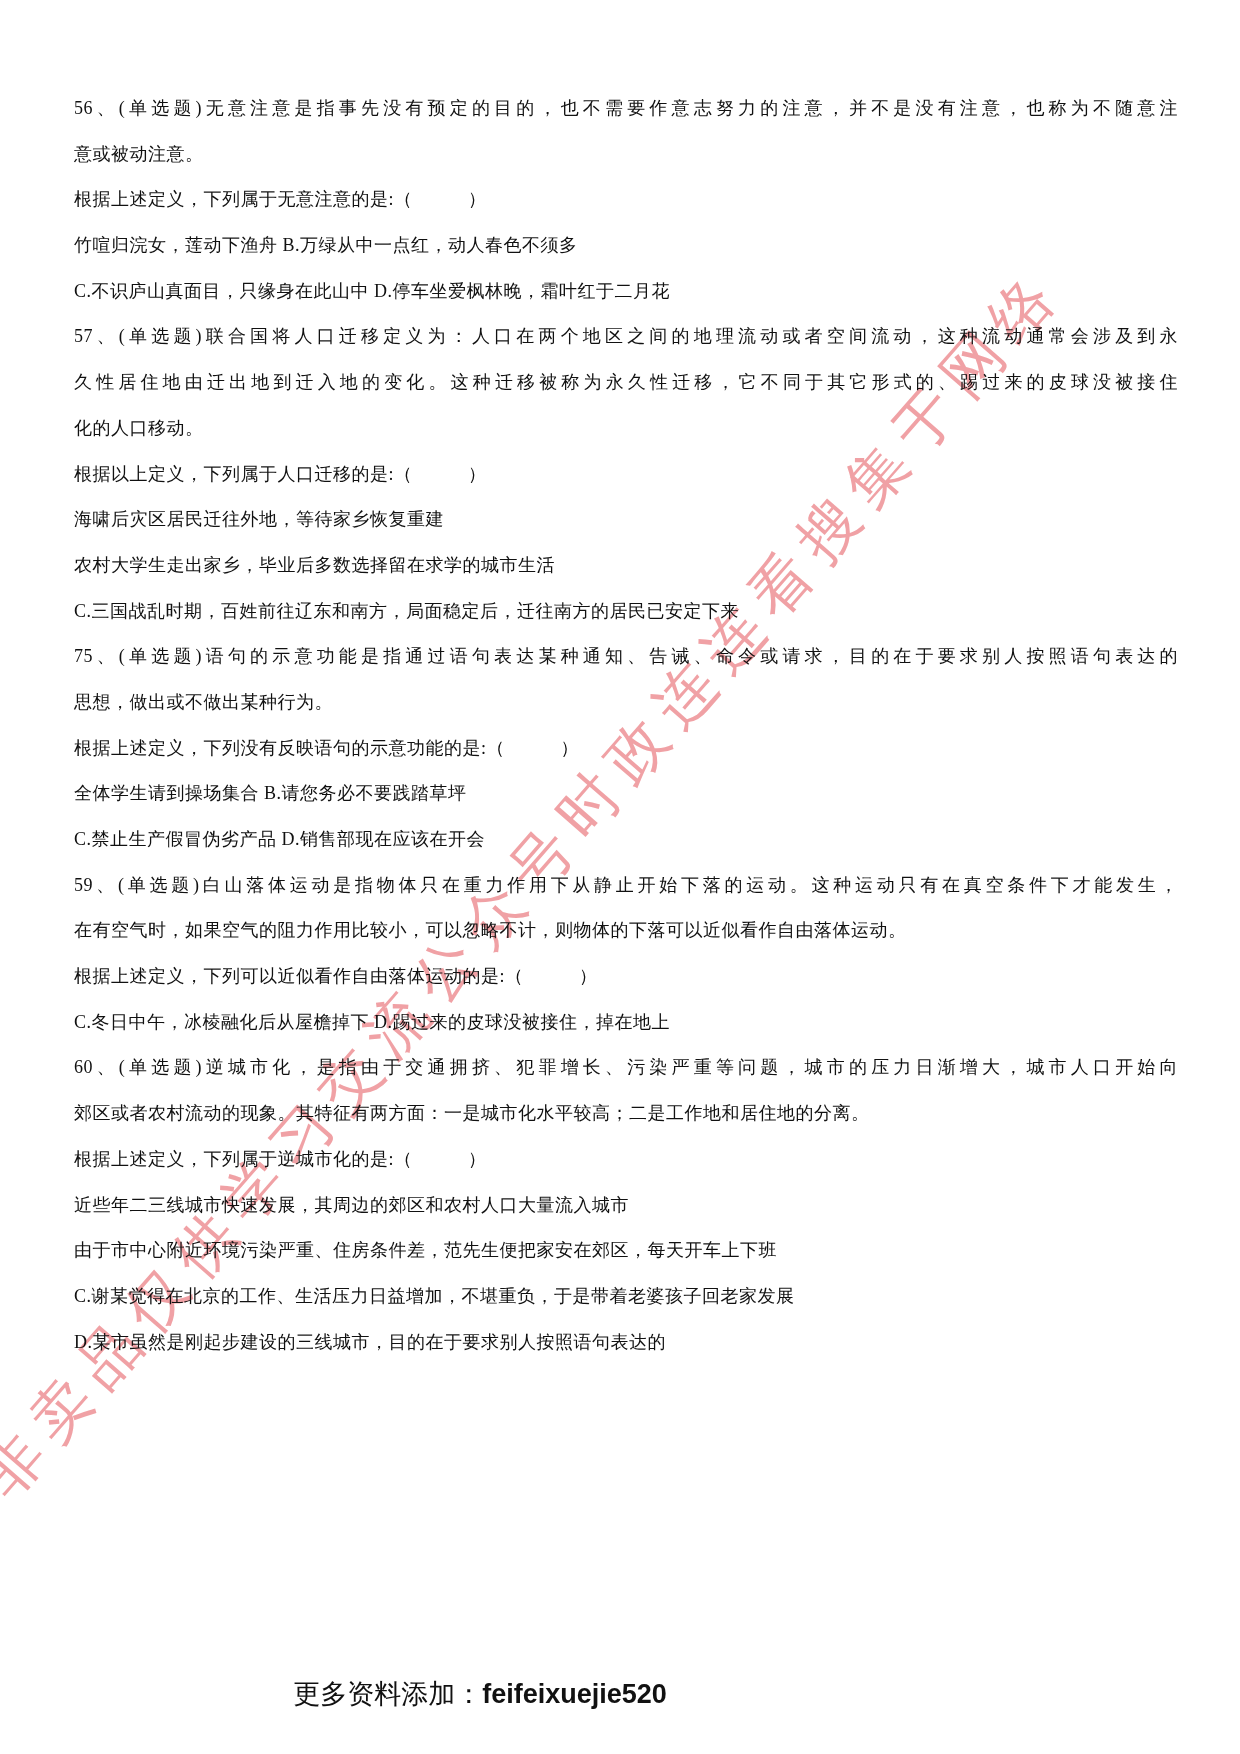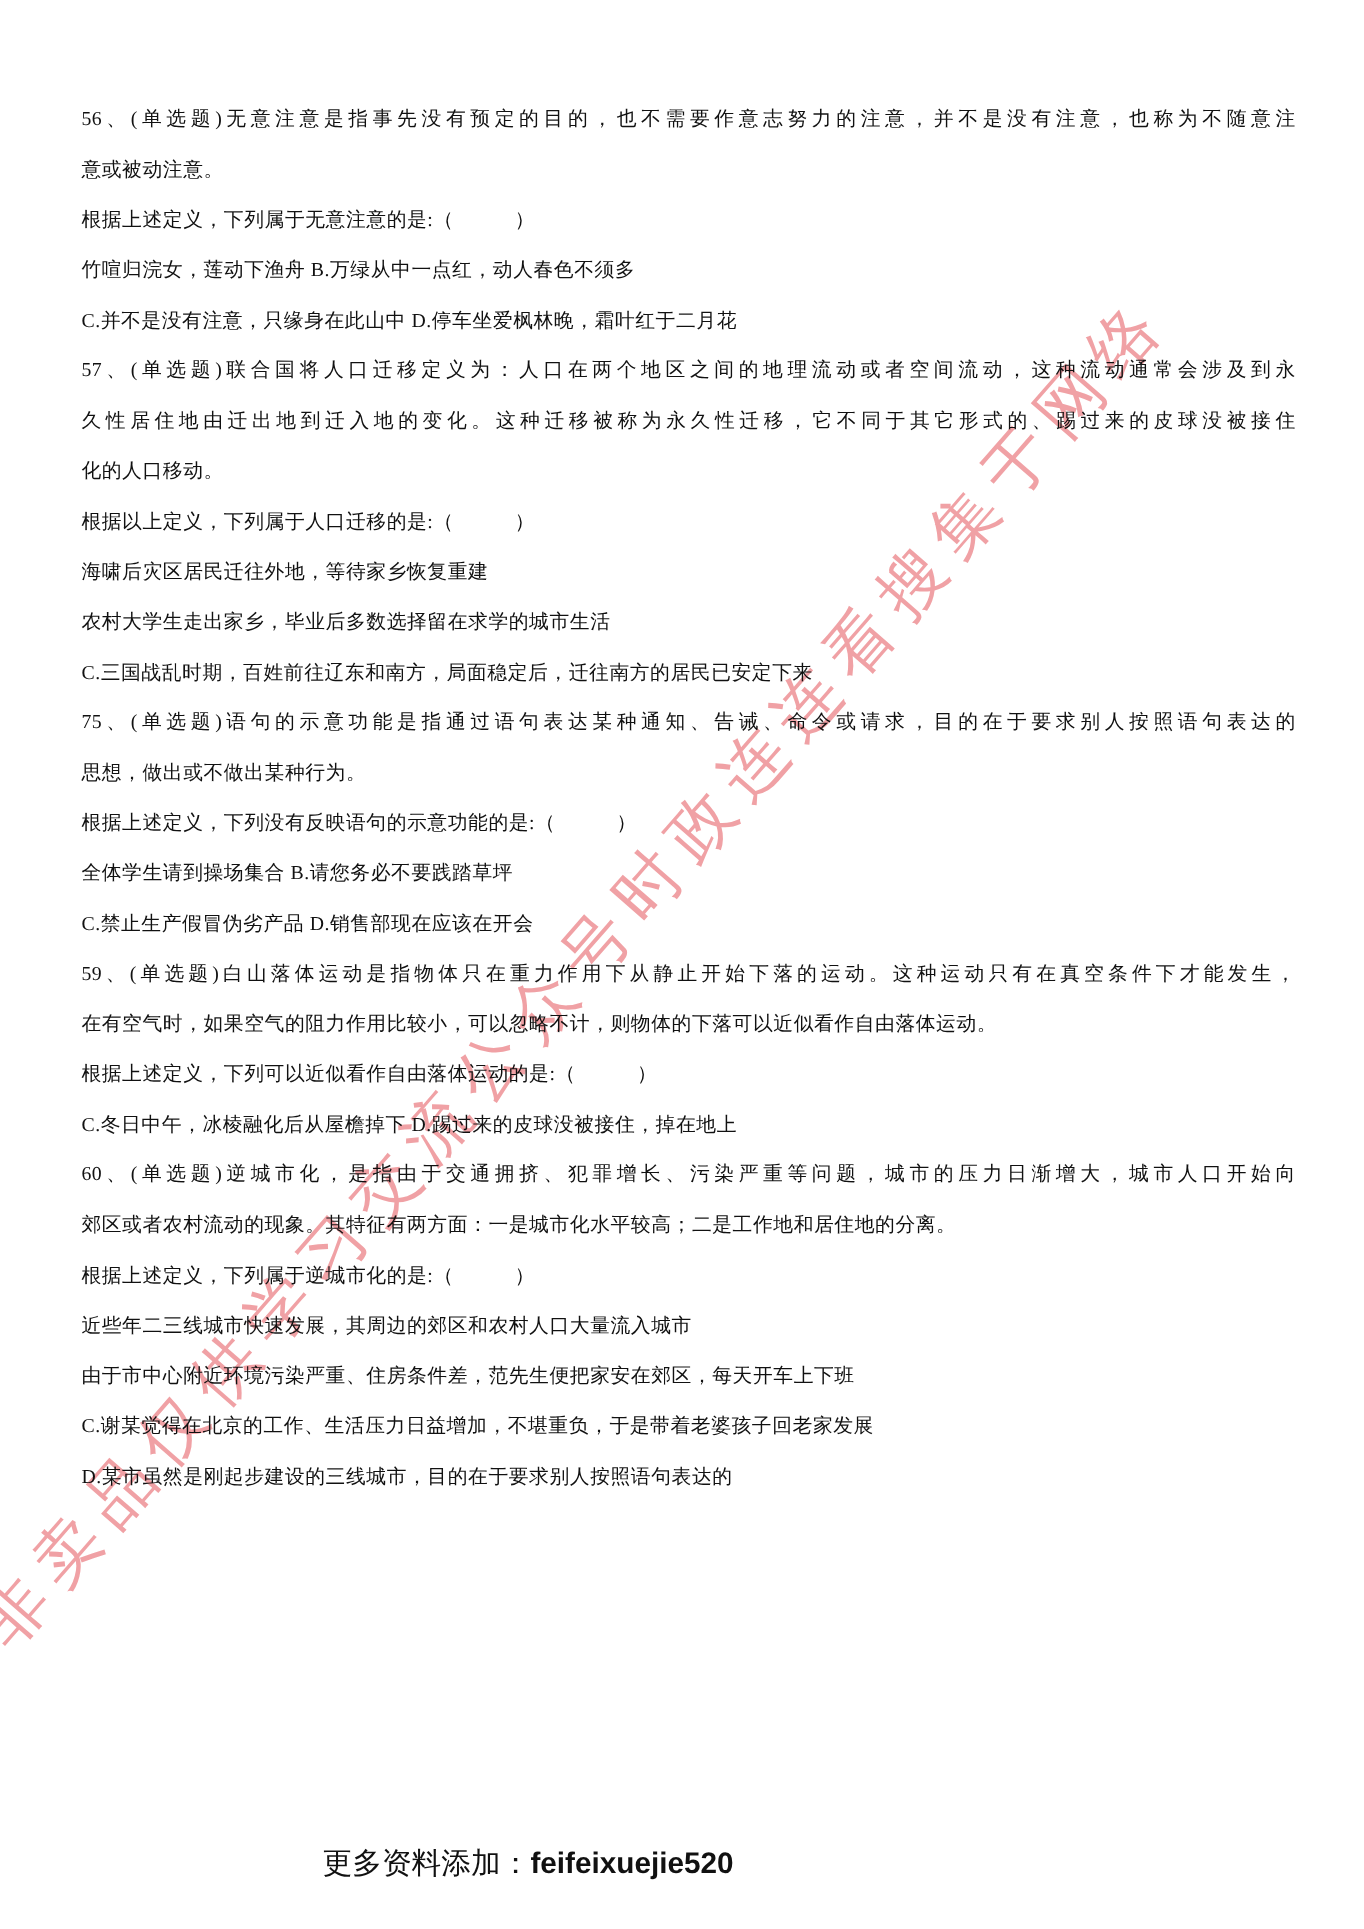--- a/index.html
+++ b/index.html
@@ -58,21 +58,21 @@
 </head>
 <body>
 
 <div id="watermark" style="color: rgb(229, 86, 92);">非卖品仅供学习交流公众号时政连连看搜集于网络</div>
 
 <div id="doc">
     <div class="text-line fill">56、(单选题)无意注意是指事先没有预定的目的，也不需要作意志努力的注意，并不是没有注意，也称为不随意注</div>
     <div class="text-line">意或被动注意。</div>
     <div class="text-line">根据上述定义，下列属于无意注意的是:（　　　）</div>
     <div class="text-line">竹喧归浣女，莲动下渔舟 B.万绿从中一点红，动人春色不须多</div>
-    <div class="text-line">C.并不是没有注意，只缘身在此山中 D.停车坐爱枫林晚，霜叶红于二月花</div>
+    <div class="text-line">C.不识庐山真面目，只缘身在此山中 D.停车坐爱枫林晚，霜叶红于二月花</div>
     <div class="text-line fill">57、(单选题)联合国将人口迁移定义为：人口在两个地区之间的地理流动或者空间流动，这种流动通常会涉及到永</div>
     <div class="text-line fill">久性居住地由迁出地到迁入地的变化。这种迁移被称为永久性迁移，它不同于其它形式的、踢过来的皮球没被接住</div>
     <div class="text-line">化的人口移动。</div>
     <div class="text-line">根据以上定义，下列属于人口迁移的是:（　　　）</div>
     <div class="text-line">海啸后灾区居民迁往外地，等待家乡恢复重建</div>
     <div class="text-line">农村大学生走出家乡，毕业后多数选择留在求学的城市生活</div>
     <div class="text-line">C.三国战乱时期，百姓前往辽东和南方，局面稳定后，迁往南方的居民已安定下来</div>
     <div class="text-line fill">75、(单选题)语句的示意功能是指通过语句表达某种通知、告诫、命令或请求，目的在于要求别人按照语句表达的</div>
     <div class="text-line">思想，做出或不做出某种行为。</div>
     <div class="text-line">根据上述定义，下列没有反映语句的示意功能的是:（　　　）</div>

